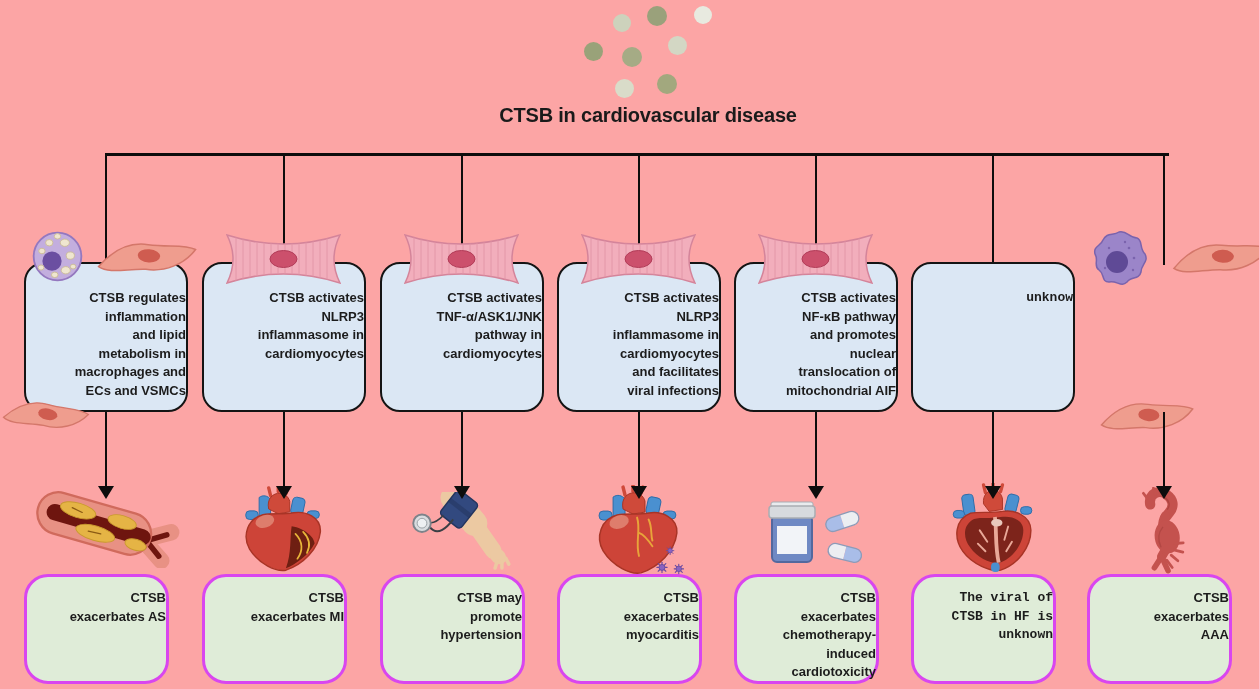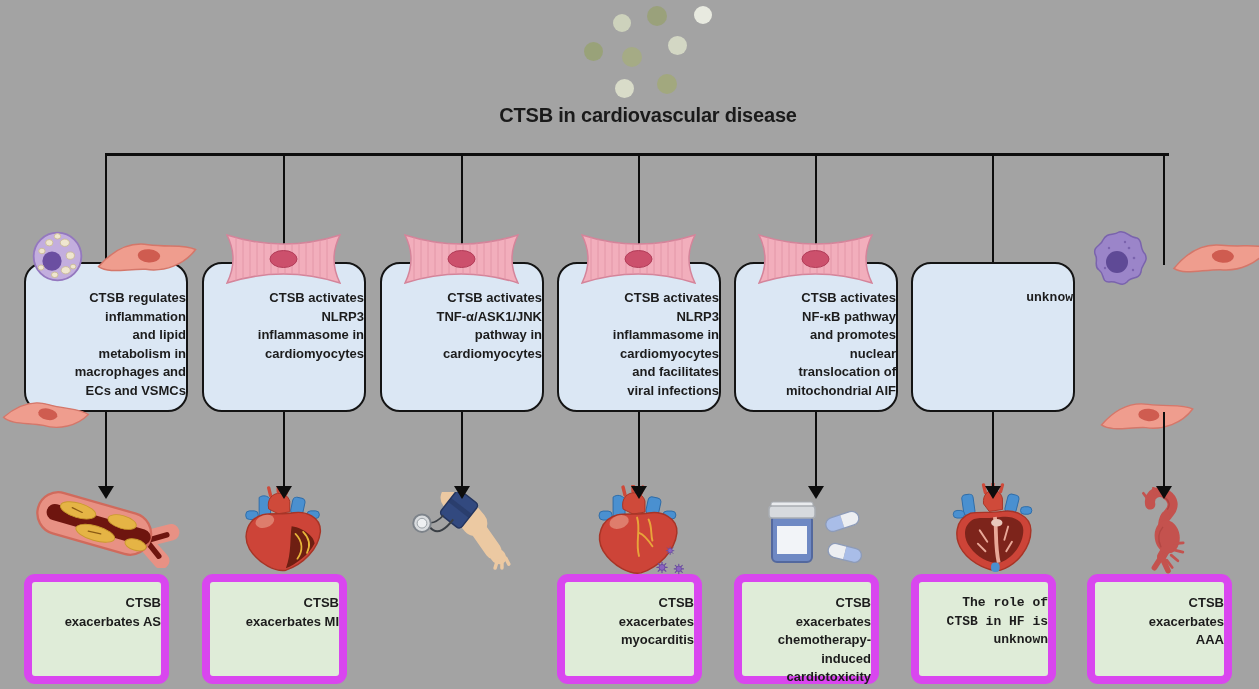--- a/index.html
+++ b/index.html
@@ -1,18 +1,18 @@
 <!DOCTYPE html>
 <html><head>
 <meta charset="utf-8">
 <style>
   * { margin:0; padding:0; box-sizing:border-box; }
   body { background:#ffffff; font-family:"Liberation Sans", sans-serif; }
   #canvas {
-    position:relative; width:1259px; height:689px; background:#a3a3a3;
+    position:relative; width:1259px; height:689px; background:#fca5a5;
     overflow:hidden; color:#1c1c1c;
   }
   
   .dot { position:absolute; border-radius:50%; }
   .d1 { left:613px; top:14px; width:18px; height:18px; background:#cdd2bc; }
   .d2 { left:647px; top:6px;  width:20px; height:20px; background:#9aa17b; }
   .d3 { left:694px; top:6px;  width:18px; height:18px; background:#e8eae0; }
   .d4 { left:584px; top:42px; width:19px; height:19px; background:#99a279; }
   .d5 { left:622px; top:47px; width:20px; height:20px; background:#a5ab85; }
   .d6 { left:668px; top:36px; width:19px; height:19px; background:#d3d7c4; }
@@ -44,21 +44,21 @@
     background:#dbe7f4; border:2px solid #141414; border-radius:20px;
     z-index:2;
   }
   .mech-text, .out-text {
     white-space:pre-line; text-align:right; font-weight:bold;
     font-size:13px; line-height:18.5px; color:#1c1c1c;
   }
   .mech-text { padding-top:25px; }
   .out-box {
     position:absolute; left:0; top:574px; width:145px; height:110px;
-    background:#dfecd8; border:8px solid #d946ef; border-radius:11px;
+    background:#dfecd8; border:3px solid #d946ef; border-radius:24px;
     z-index:2;
   }
   .out-text { padding-top:12px; }
 
   .arrow-line {
     position:absolute; left:81px; top:412px; width:2px; height:76px;
     background:#0d0d0d; z-index:4;
   }
   .arrow-head {
     position:absolute; left:74px; top:486px; width:0; height:0;
@@ -273,20 +273,25 @@
       </g>
       <g transform="rotate(38 57 18)">
         <rect x="44" y="1" width="27" height="32" rx="4" fill="#32497f" stroke="#24355e" stroke-width="1.5"></rect>
         <rect x="44" y="13" width="27" height="5" fill="#24355e" opacity="0.55"></rect>
       </g>
       <path d="M28,36 C36,46 46,36 52,28" stroke="#3a3f45" stroke-width="2" fill="none"></path>
       <path d="M25,30 C30,34 36,30 42,24" stroke="#3a3f45" stroke-width="1.6" fill="none"></path>
       <circle cx="20" cy="32" r="9" fill="#d9dcdf" stroke="#7d838a" stroke-width="2"></circle>
       <circle cx="20" cy="32" r="5" fill="#eef0f2" stroke="#9aa0a6" stroke-width="1"></circle>
     </svg>
+    <div class="out-box">
+      <div class="out-text">CTSB may
+promote
+hypertension</div>
+    </div>
   </div>
 
   <div class="col c4">
     <div class="vline"></div>
     <div class="mech-box">
       <div class="mech-text">CTSB activates
 NLRP3
 inflammasome in
 cardiomyocytes
 and facilitates
@@ -379,21 +384,21 @@
       <g stroke="#e9a898" stroke-width="2" stroke-linecap="round">
         <line x1="36" y1="50" x2="44" y2="62"></line>
           <line x1="66" y1="46" x2="62" y2="60"></line>
         <line x1="70" y1="62" x2="64" y2="72"></line>
           <line x1="34" y1="64" x2="42" y2="72"></line>
       </g>
       <ellipse cx="54" cy="42" rx="6" ry="4" fill="#e9c8bc"></ellipse>
       <rect x="48" y="84" width="9" height="10" rx="4" fill="#4a90d0"></rect>
     </svg>
     <div class="out-box">
-      <div class="out-text">The role of
+      <div class="out-text">The viral of
 CTSB in HF is
 unknown</div>
     </div>
   </div>
 
   <div class="col c7">
     <div class="vline" style="left:76px;"></div>
     <svg class="cell" style="left:2px; top:228px;" width="60" height="60" viewBox="0 0 60 60">
         <use href="#sym-spiky-macrophage"></use>
       </svg>

